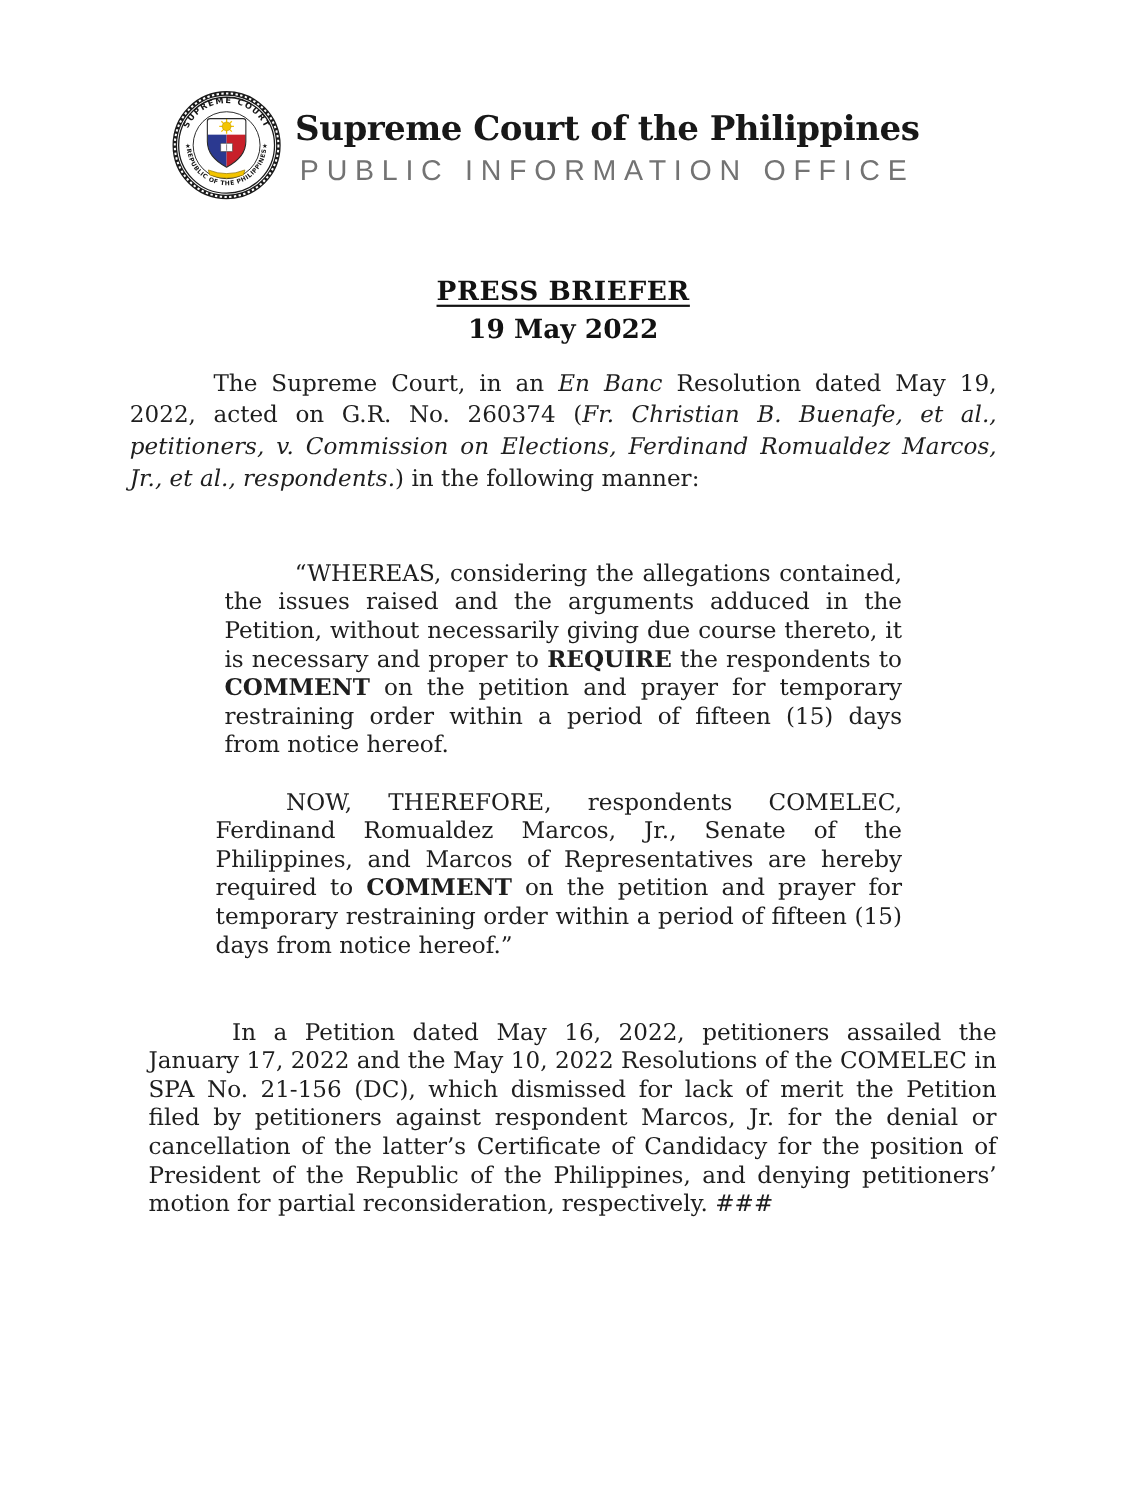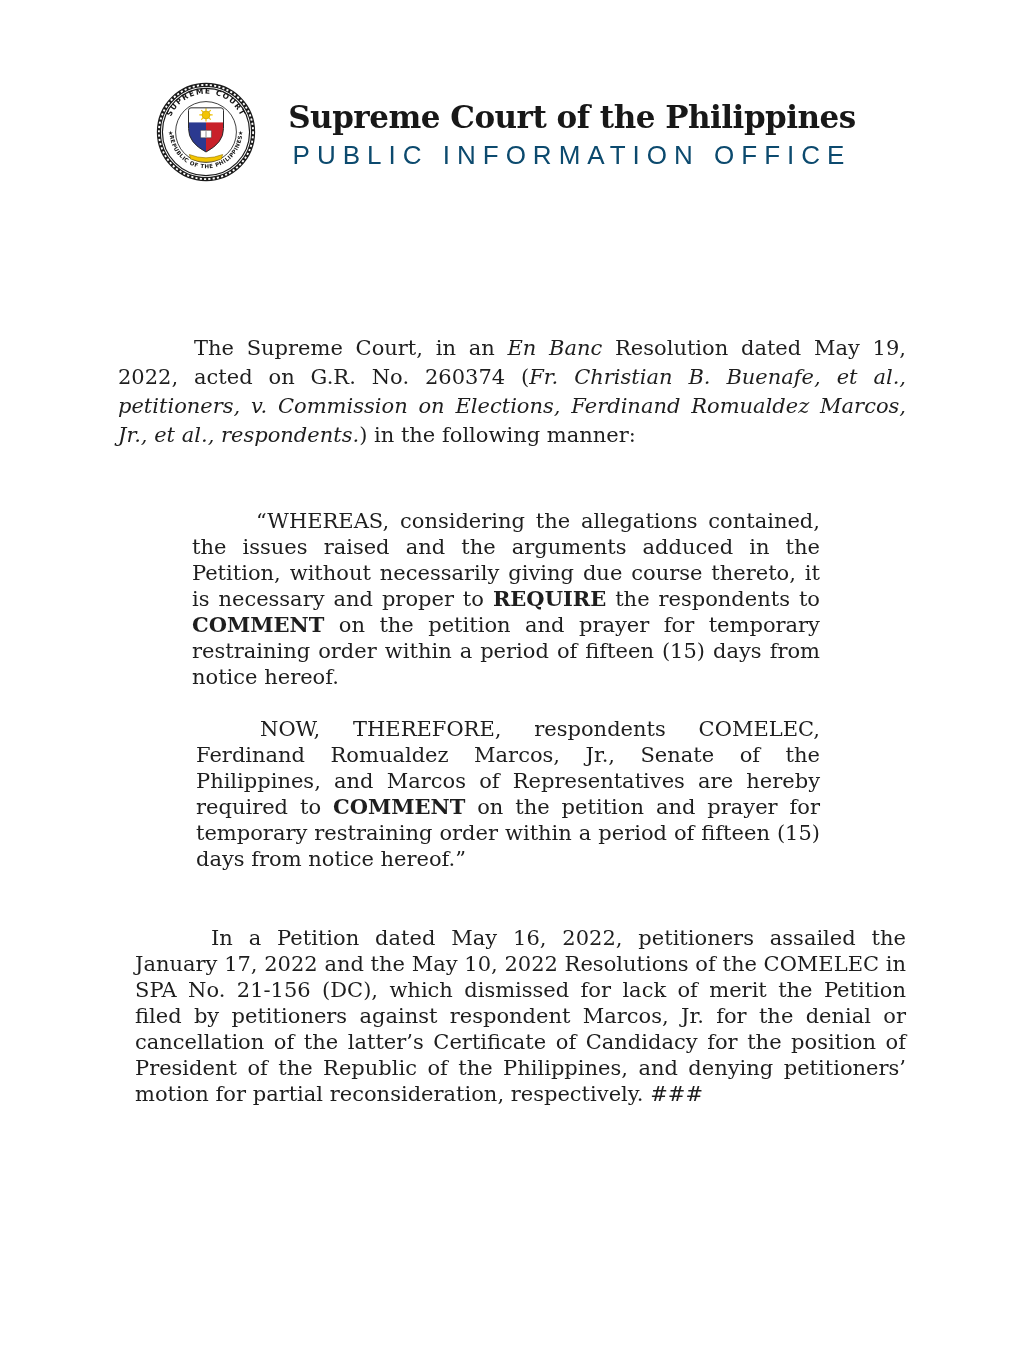--- a/index.html
+++ b/index.html
@@ -7,28 +7,28 @@
     position:relative;
     width:1024px;height:1366px;
     background:#ffffff;
     font-family:"DejaVu Serif","Liberation Serif",serif;
     color:#1e1e1e;
     overflow:hidden;
   }
 
   
   .seal{position:absolute;left:156px;top:82px;width:100px;height:100px;}
-  .header-text{position:absolute;left:252px;top:98px;width:600px;text-align:center;padding-left:20px;}
+  .header-text{position:absolute;left:252px;top:98px;width:600px;text-align:center;}
   .org-name{
     font-size:31px;font-weight:700;color:#181818;
     letter-spacing:-0.5px;line-height:38px;white-space:nowrap;
   }
   .office-name{
     font-family:"Liberation Sans","DejaVu Sans",sans-serif;
-    font-size:26px;font-weight:400;color:#0c4a6e;
+    font-size:26px;font-weight:400;color:#737373;
     letter-spacing:7px;line-height:30px;margin-top:4px;white-space:nowrap;
   }
 
   
   .title-block{
     position:absolute;left:118px;top:250px;width:788px;
     text-align:center;font-weight:700;color:#121212;
   }
   .doc-title{
     font-size:24px;letter-spacing:0.5px;display:inline-block;
@@ -36,21 +36,21 @@
   }
   .doc-date{font-size:24px;margin-top:5px;}
 
   
   .content{
     position:absolute;left:118px;top:0;width:788px;height:1052px;
     font-size:21px;text-align:justify;
   }
   .content p{margin:0;}
   .para-intro{position:absolute;top:334px;left:0;right:0;line-height:29px;text-indent:76px;}
-  .para-quote-1{position:absolute;top:508px;left:74px;right:86px;line-height:26px;text-indent:64px;}
+  .para-quote-1{position:absolute;top:508px;left:86px;right:86px;line-height:26px;text-indent:64px;}
   .para-quote-2{position:absolute;top:716px;left:78px;right:86px;line-height:26px;text-indent:64px;}
   .para-closing{position:absolute;top:925px;left:17px;right:0;line-height:26px;text-indent:76px;}
   .it{font-style:italic;}
   .b{font-weight:700;}
 </style>
 </head>
 <body>
 
 <div class="page">
 
@@ -96,20 +96,24 @@
     <path d="M 42,31 L 78,31 Q 81,31 81,34 L 81,56 Q 81,73 60,84 Q 39,73 39,56 L 39,34 Q 39,31 42,31 Z" fill="none" stroke="#2b2b2b" stroke-width="1.2"></path>
 
     <path d="M 40,87 Q 60,95 80,87 L 78.5,92.5 Q 60,99.5 41.5,92.5 Z" fill="#f3c400" stroke="#8a6d00" stroke-width="0.7"></path>
   </svg>
 
   <div class="header-text">
     <div class="org-name">Supreme Court of the Philippines</div>
     <div class="office-name">PUBLIC INFORMATION OFFICE</div>
   </div>
 
+  <div class="title-block">
+    <div><span class="doc-title">PRESS BRIEFER</span></div>
+    <div class="doc-date">19 May 2022</div>
+  </div>
 
   <div class="content">
     <p class="para-intro"><span>The Supreme Court, in an </span><span class="it">En Banc</span><span> Resolution dated May 19, 2022, acted on G.R. No. 260374 (</span><span class="it">Fr. Christian B. Buenafe, et al., petitioners, v. Commission on Elections, Ferdinand Romualdez Marcos, Jr., et al., respondents.</span><span>) in the following manner:</span></p>
     <p class="para-quote-1"><span>“WHEREAS, considering the allegations contained, the issues raised and the arguments adduced in the Petition, without necessarily giving due course thereto, it is necessary and proper to </span><span class="b">REQUIRE</span><span> the respondents to </span><span class="b">COMMENT</span><span> on the petition and prayer for temporary restraining order within a period of fifteen (15) days from notice hereof.</span></p>
     <p class="para-quote-2"><span>NOW, THEREFORE, respondents COMELEC, Ferdinand Romualdez Marcos, Jr., Senate of the Philippines, and Marcos of Representatives are hereby required to </span><span class="b">COMMENT</span><span> on the petition and prayer for temporary restraining order within a period of fifteen (15) days from notice hereof.”</span></p>
     <p class="para-closing"><span>In a Petition dated May 16, 2022, petitioners assailed the January 17, 2022 and the May 10, 2022 Resolutions of the COMELEC in SPA No. 21-156 (DC), which dismissed for lack of merit the Petition filed by petitioners against respondent Marcos, Jr. for the denial or cancellation of the latter’s Certificate of Candidacy for the position of President of the Republic of the Philippines, and denying petitioners’ motion for partial reconsideration, respectively. ###</span></p>
   </div>
 
 </div>
 

